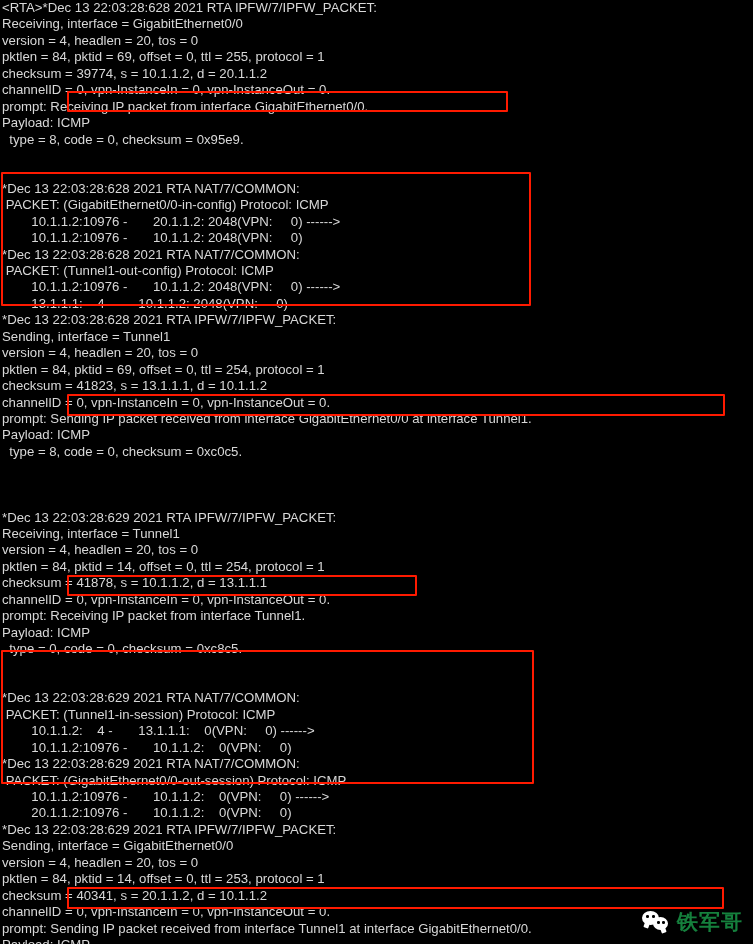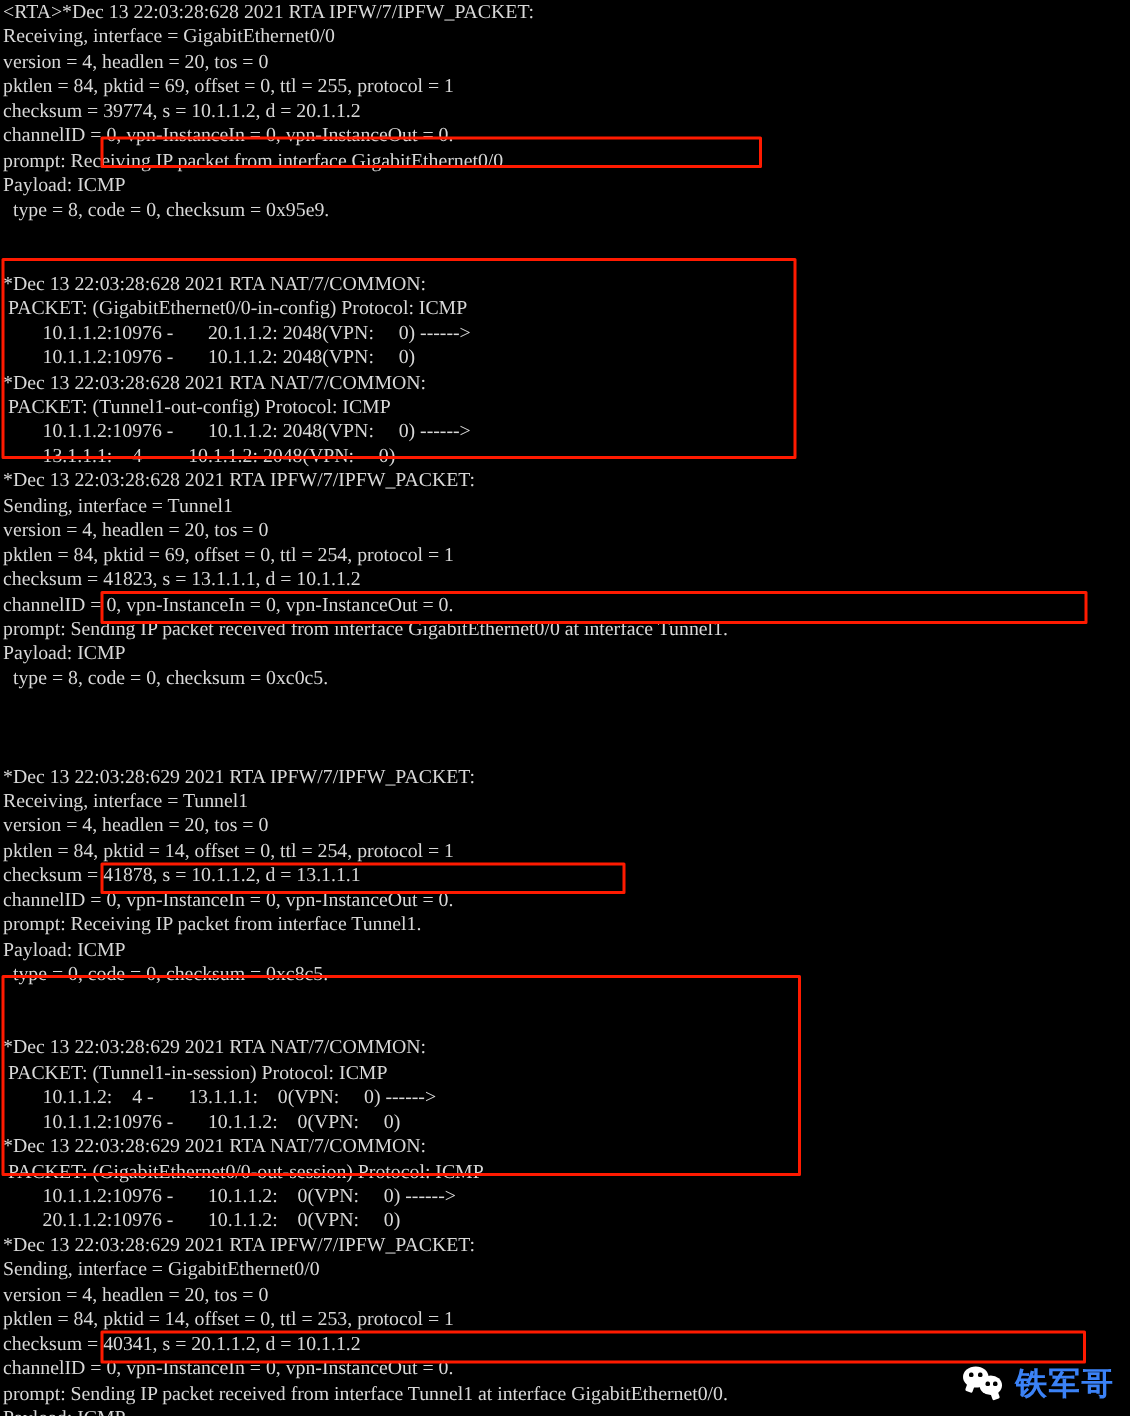--- a/index.html
+++ b/index.html
@@ -15,21 +15,21 @@
     font-family: "Liberation Mono", "DejaVu Sans Mono", monospace;
   }
   #terminal {
     position: absolute;
     left: 0;
     top: 0;
     width: 621px;
     height: 944px;
     background: #000000;
     color: #d8d8d8;
-    font-family: Liberation Serif, serif;
+    font-family: Liberation Sans, sans-serif;
     font-size: 13.2px;
     line-height: 16.45px;
     letter-spacing: 0px;
     white-space: pre;
   }
   .line {
     height: 16.45px;
     padding-left: 2px;
     white-space: pre;
     position: relative;
@@ -104,21 +104,21 @@
     z-index: 3;
   }
   #watermark .wx .e1 { left: 4px;  top: 5px; }
   #watermark .wx .e2 { left: 10px; top: 5px; }
   #watermark .wx .e3 { left: 15px; top: 11px; }
   #watermark .wx .e4 { left: 20px; top: 11px; }
   #watermark .wmtext {
     font-family: "DejaVu Sans", "Liberation Sans", sans-serif;
     font-size: 21px;
     font-weight: bold;
-    color: #3b82f6;
+    color: #15803d;
     letter-spacing: 1px;
   }
 </style>
 </head>
 <body>
 
 <div id="terminal"><div class="line">&lt;RTA&gt;*Dec 13 22:03:28:628 2021 RTA IPFW/7/IPFW_PACKET:</div><div class="line">Receiving, interface = GigabitEthernet0/0</div><div class="line">version = 4, headlen = 20, tos = 0</div><div class="line">pktlen = 84, pktid = 69, offset = 0, ttl = 255, protocol = 1</div><div class="line">checksum = 39774, s = 10.1.1.2, d = 20.1.1.2</div><div class="line">channelID = 0, vpn-InstanceIn = 0, vpn-InstanceOut = 0.</div><div class="line">prompt: Receiving IP packet from interface GigabitEthernet0/0.</div><div class="line">Payload: ICMP</div><div class="line">  type = 8, code = 0, checksum = 0x95e9.</div><div class="line blank"> </div><div class="line blank"> </div><div class="line">*Dec 13 22:03:28:628 2021 RTA NAT/7/COMMON:</div><div class="line"> PACKET: (GigabitEthernet0/0-in-config) Protocol: ICMP</div><div class="line">        10.1.1.2:10976 -       20.1.1.2: 2048(VPN:     0) ------&gt;</div><div class="line">        10.1.1.2:10976 -       10.1.1.2: 2048(VPN:     0)</div><div class="line">*Dec 13 22:03:28:628 2021 RTA NAT/7/COMMON:</div><div class="line"> PACKET: (Tunnel1-out-config) Protocol: ICMP</div><div class="line">        10.1.1.2:10976 -       10.1.1.2: 2048(VPN:     0) ------&gt;</div><div class="line">        13.1.1.1:    4 -       10.1.1.2: 2048(VPN:     0)</div><div class="line">*Dec 13 22:03:28:628 2021 RTA IPFW/7/IPFW_PACKET:</div><div class="line">Sending, interface = Tunnel1</div><div class="line">version = 4, headlen = 20, tos = 0</div><div class="line">pktlen = 84, pktid = 69, offset = 0, ttl = 254, protocol = 1</div><div class="line">checksum = 41823, s = 13.1.1.1, d = 10.1.1.2</div><div class="line">channelID = 0, vpn-InstanceIn = 0, vpn-InstanceOut = 0.</div><div class="line">prompt: Sending IP packet received from interface GigabitEthernet0/0 at interface Tunnel1.</div><div class="line">Payload: ICMP</div><div class="line">  type = 8, code = 0, checksum = 0xc0c5.</div><div class="line blank"> </div><div class="line blank"> </div><div class="line blank"> </div><div class="line">*Dec 13 22:03:28:629 2021 RTA IPFW/7/IPFW_PACKET:</div><div class="line">Receiving, interface = Tunnel1</div><div class="line">version = 4, headlen = 20, tos = 0</div><div class="line">pktlen = 84, pktid = 14, offset = 0, ttl = 254, protocol = 1</div><div class="line">checksum = 41878, s = 10.1.1.2, d = 13.1.1.1</div><div class="line">channelID = 0, vpn-InstanceIn = 0, vpn-InstanceOut = 0.</div><div class="line">prompt: Receiving IP packet from interface Tunnel1.</div><div class="line">Payload: ICMP</div><div class="line">  type = 0, code = 0, checksum = 0xc8c5.</div><div class="line blank"> </div><div class="line blank"> </div><div class="line">*Dec 13 22:03:28:629 2021 RTA NAT/7/COMMON:</div><div class="line"> PACKET: (Tunnel1-in-session) Protocol: ICMP</div><div class="line">        10.1.1.2:    4 -       13.1.1.1:    0(VPN:     0) ------&gt;</div><div class="line">        10.1.1.2:10976 -       10.1.1.2:    0(VPN:     0)</div><div class="line">*Dec 13 22:03:28:629 2021 RTA NAT/7/COMMON:</div><div class="line"> PACKET: (GigabitEthernet0/0-out-session) Protocol: ICMP</div><div class="line">        10.1.1.2:10976 -       10.1.1.2:    0(VPN:     0) ------&gt;</div><div class="line">        20.1.1.2:10976 -       10.1.1.2:    0(VPN:     0)</div><div class="line">*Dec 13 22:03:28:629 2021 RTA IPFW/7/IPFW_PACKET:</div><div class="line">Sending, interface = GigabitEthernet0/0</div><div class="line">version = 4, headlen = 20, tos = 0</div><div class="line">pktlen = 84, pktid = 14, offset = 0, ttl = 253, protocol = 1</div><div class="line">checksum = 40341, s = 20.1.1.2, d = 10.1.1.2</div><div class="line">channelID = 0, vpn-InstanceIn = 0, vpn-InstanceOut = 0.</div><div class="line">prompt: Sending IP packet received from interface Tunnel1 at interface GigabitEthernet0/0.</div><div class="line">Payload: ICMP</div></div>
 
 <div id="annotation-layer">
     <div class="hl" style="left: 67px; top: 91px; width: 441px; height: 21px; border-color: rgb(255, 26, 0);"></div>

